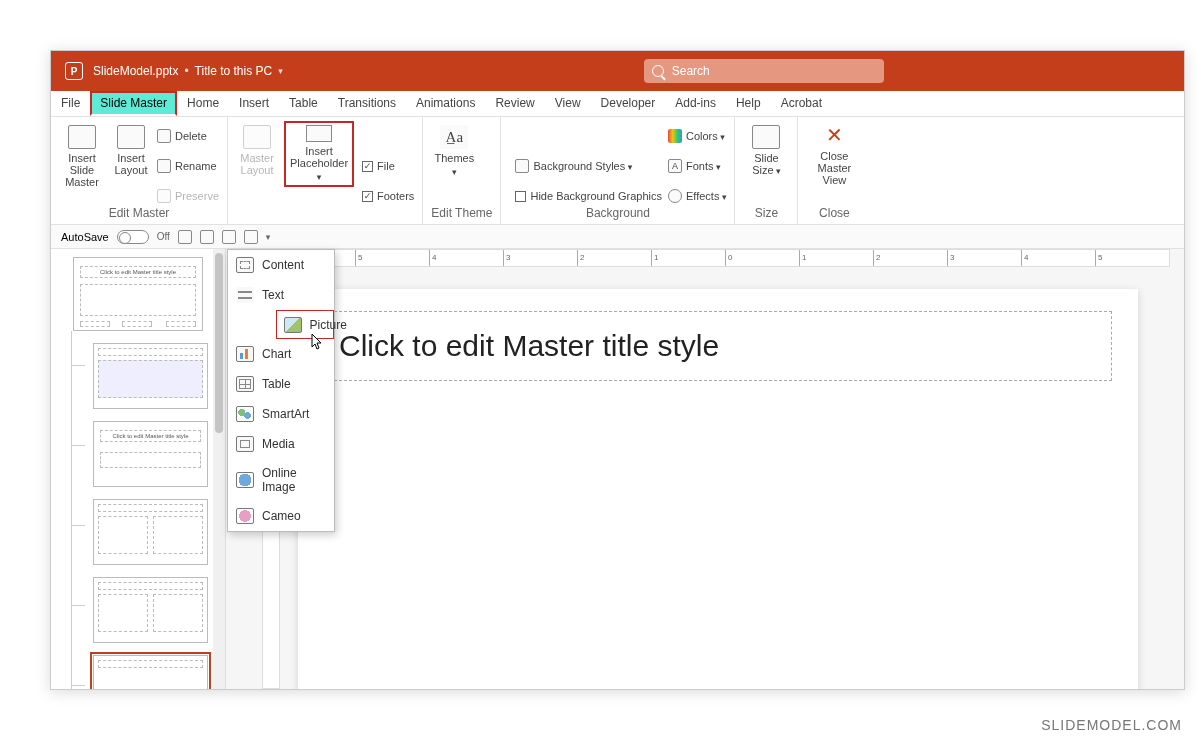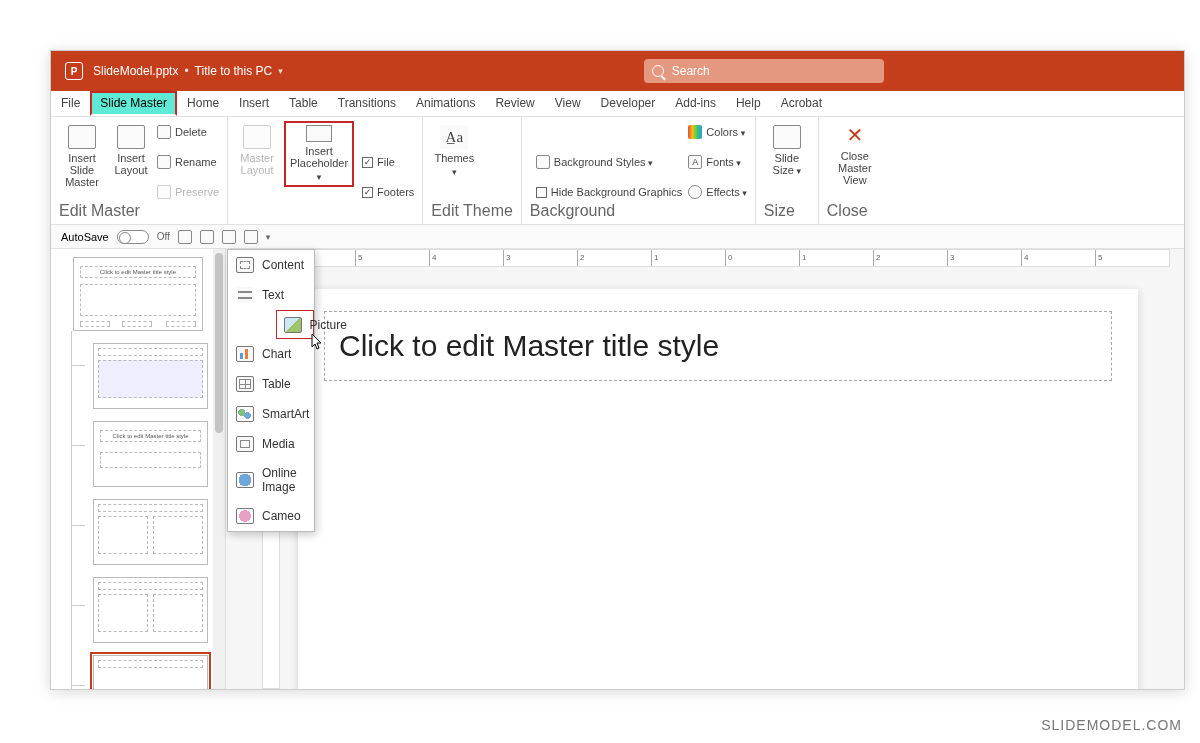--- a/index.html
+++ b/index.html
@@ -17,40 +17,40 @@
 
   
   .ribbon-tabs { height: 26px; background: #fff; border-bottom: 1px solid #e1e1e1; display:flex; align-items:stretch; font-size:12px; color:#444; }
   .ribbon-tabs .tab { padding: 5px 10px 0; cursor:default; }
   .ribbon-tabs .tab.active { border:2px solid #C62828; border-bottom:2px solid #fff; color:#000; padding:3px 8px 0; background:#5eead4; position:relative; top:0; }
 
   
   .ribbon { height: 108px; background:#fff; border-bottom:1px solid #e1e1e1; display:flex; font-size:11px; color:#444; position:relative;}
   .group { border-right:1px solid #e1e1e1; padding:4px 8px 2px; display:flex; flex-direction:column; height:100%; }
   .group .buttons { display:flex; gap:6px; flex:1; }
-  .group .label { text-align:left; font-size:16px; color:#666; margin-top:auto; padding-bottom:2px;}
+  .group .label { text-align:center; font-size:12px; color:#666; margin-top:auto; padding-bottom:2px;}
   .bigbtn { width:46px; display:flex; flex-direction:column; align-items:center; gap:3px; font-size:11px; text-align:center; line-height:1.1; padding-top:4px;}
   .bigbtn .ico { width:28px; height:24px; border:1px solid #888; border-radius:2px; background:#fafafa; position:relative;}
   .smallrow { display:flex; align-items:center; gap:4px; font-size:11px; height:20px;}
   .smallrow .sico { width:14px; height:14px; border:1px solid #888; border-radius:2px; background:#fafafa;}
   .chk { width:11px; height:11px; border:1px solid #666; display:inline-flex; align-items:center; justify-content:center; font-size:9px; color:#444;}
   .chk.on::after{content:"✓";}
   .ribbon .lines { display:flex; flex-direction:column; gap:10px;justify-content:flex-end; }
   .placeholder-btn { border:2px solid #C62828; padding:2px 4px; display:flex; flex-direction:column; align-items:center; font-size:11px; line-height:1.1; text-align:center; width:70px; height:66px; justify-content:center;}
   .placeholder-btn .ico2 { width:26px; height:20px; border:1px solid #888; background:#fafafa; margin-bottom:3px;}
   .drop-label::after{content:" ▾"; font-size:9px;}
 
   
   .qat { height:24px; border-bottom:1px solid #e1e1e1; display:flex; align-items:center; font-size:11px; gap:8px; padding-left:10px; background:#fafafa;}
   .toggle { width:32px; height:14px; border:1px solid #888; border-radius:8px; position:relative; background:#fff;}
   .toggle::after{content:"";width:10px;height:10px;border:1px solid #888;border-radius:50%;position:absolute;left:1px;top:1px;background:#fff;}
   .qat .qico{width:14px;height:14px;border:1px solid #888;border-radius:2px;}
 
   
-  .dropdown { position:absolute; left:176px; top:0px; width:88px; background:#fff; border:1px solid #bbb; box-shadow:2px 3px 8px rgba(0,0,0,.2); z-index:50; font-size:12px; color:#333;}
+  .dropdown { position:absolute; left:176px; top:0px; width:108px; background:#fff; border:1px solid #bbb; box-shadow:2px 3px 8px rgba(0,0,0,.2); z-index:50; font-size:12px; color:#333;}
   .dropdown .item { display:flex; align-items:center; gap:8px; padding:7px 8px; }
   .dropdown .item.hover { border:1.5px solid #C62828; padding:5.5px 6.5px;margin-left:48px;}
   .dropdown .dico { width:18px; height:16px; border:1px solid #777; border-radius:2px; background:#f8f8f8; position:relative; flex-shrink:0;}
   .dico.content::before{content:"";position:absolute;inset:3px;border:1px dashed #888;}
   .dico.text{border:none;}
   .dico.text::before,.dico.text::after{content:"";position:absolute;left:2px;right:2px;height:2px;background:#888;}
   .dico.text::before{top:4px;}.dico.text::after{top:10px;}
   .dico.picture{background:linear-gradient(135deg,#cfe8f7 50%, #9fc46b 50%);}
   .dico.chart::before{content:"";position:absolute;left:3px;bottom:2px;width:3px;height:6px;background:#5b9bd5;}
   .dico.chart::after{content:"";position:absolute;left:8px;bottom:2px;width:3px;height:10px;background:#ed7d31;}

